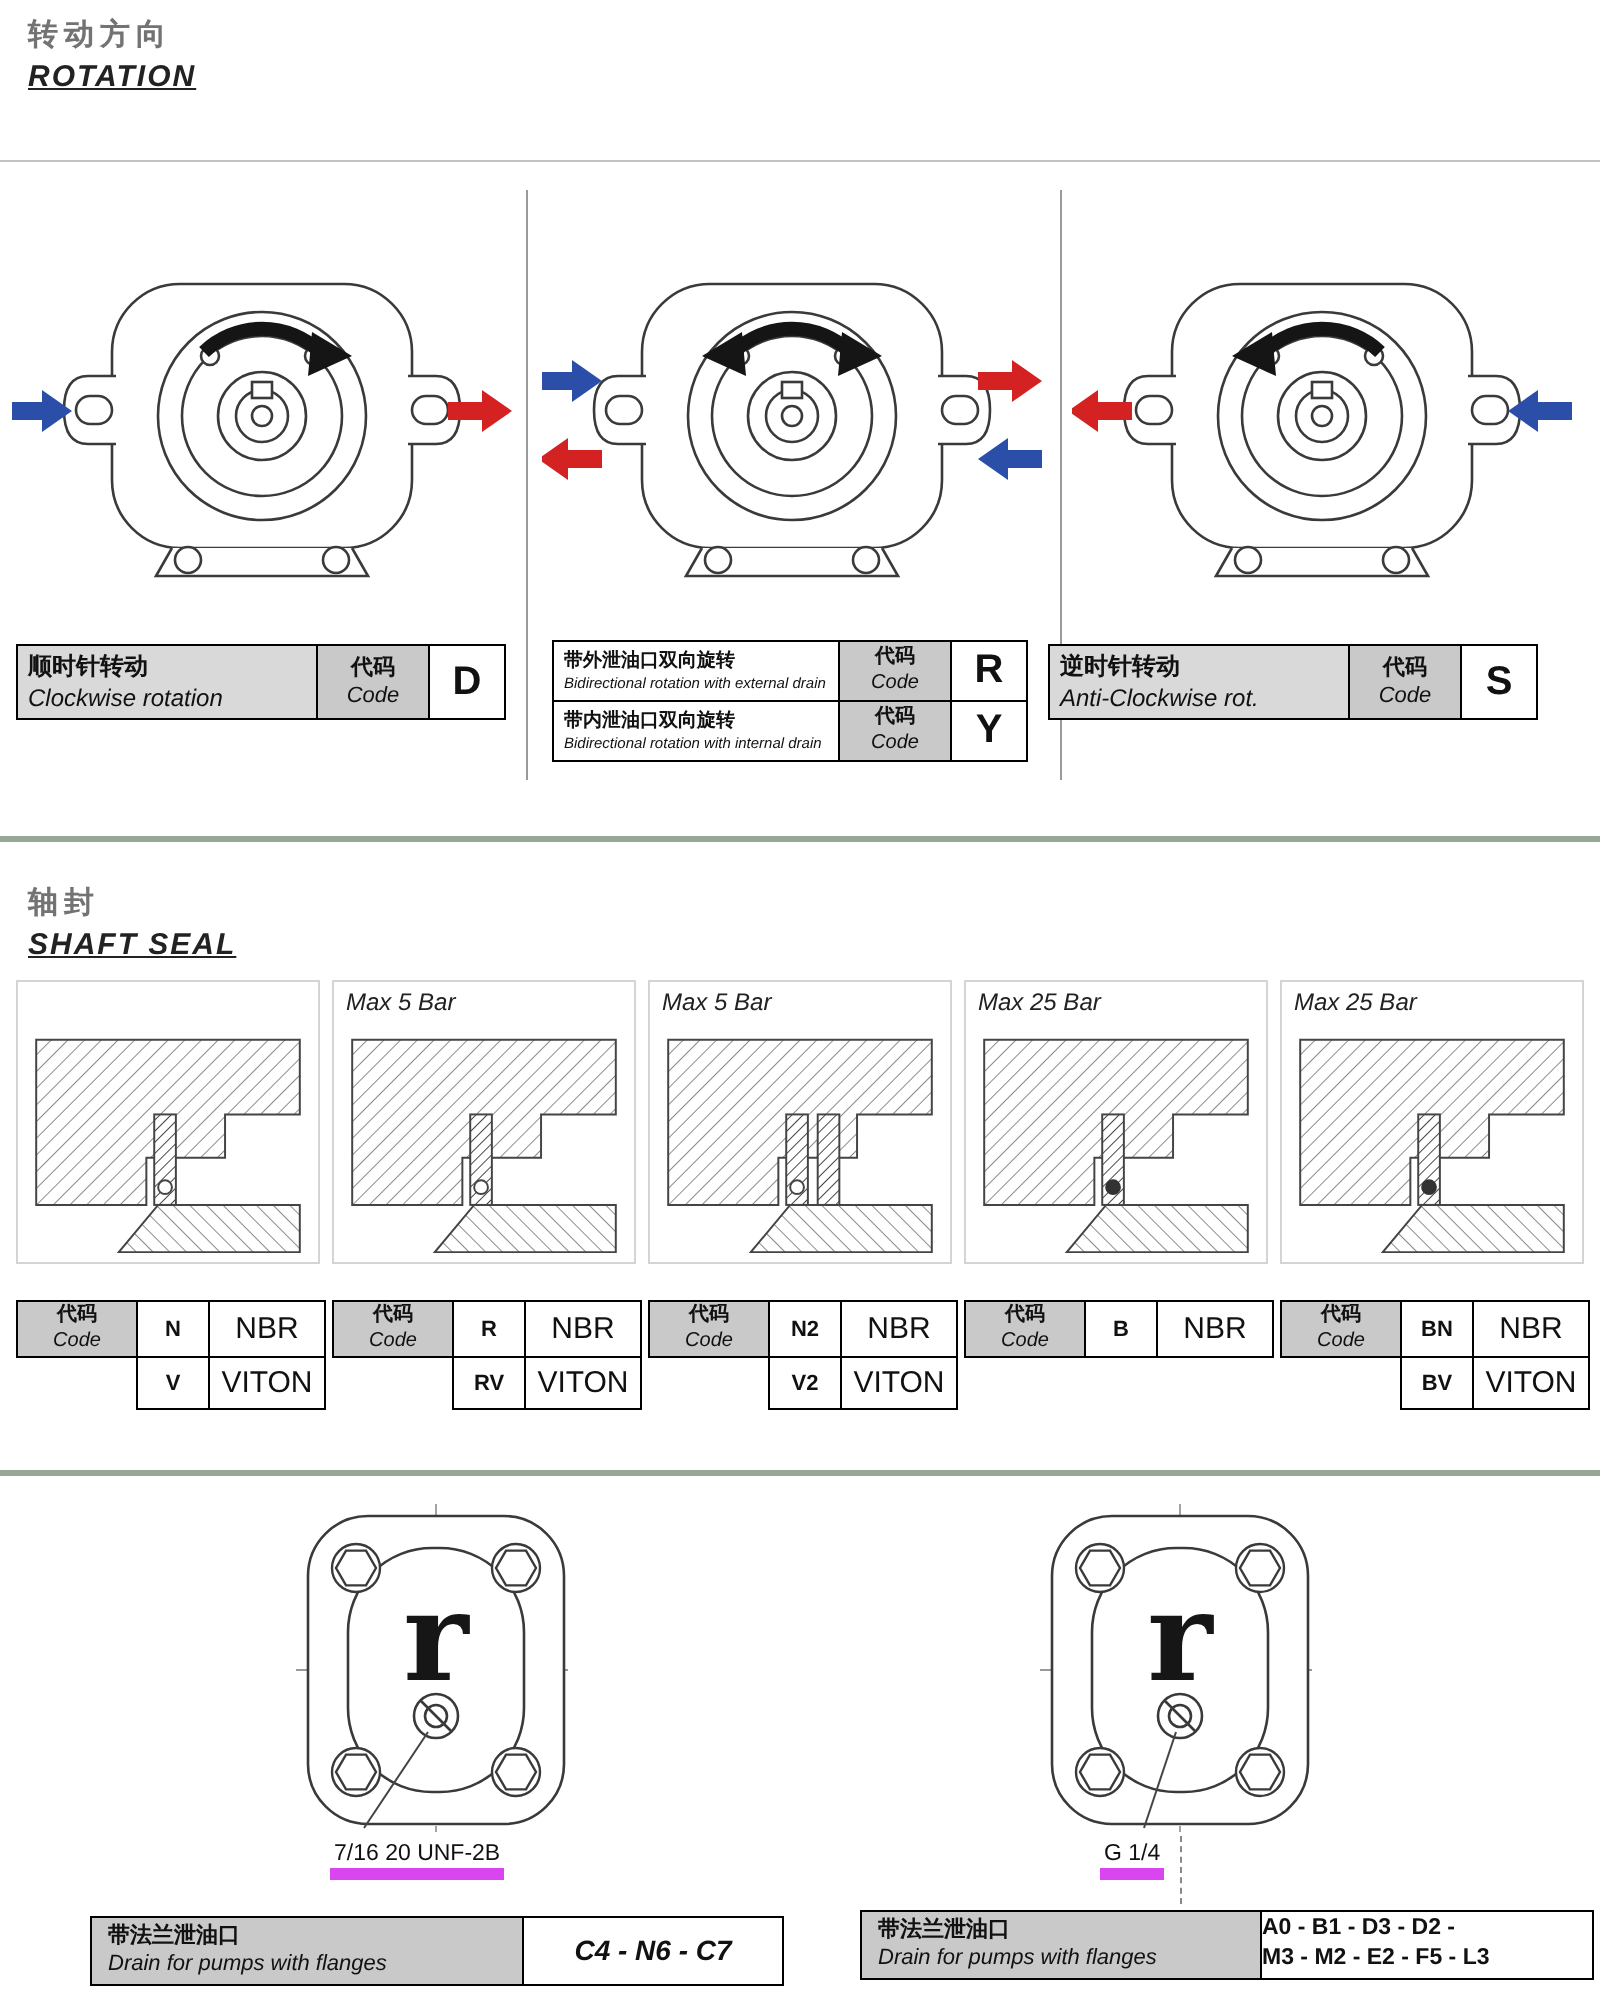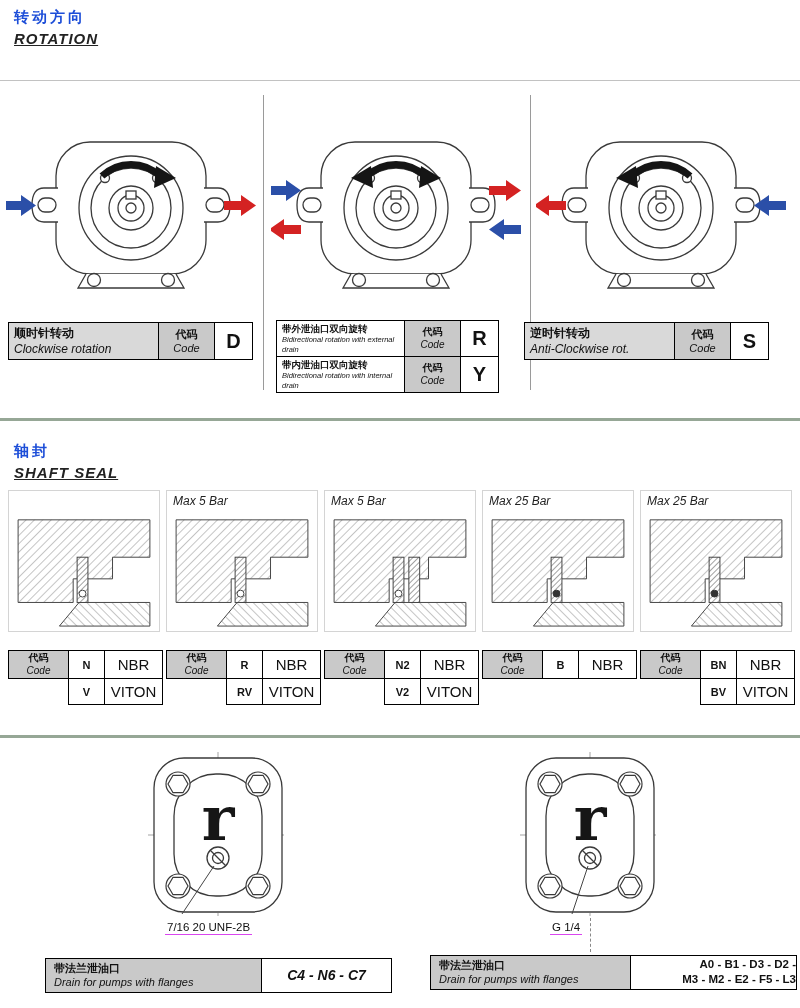--- a/index.html
+++ b/index.html
@@ -12,21 +12,21 @@
   .page { position:relative; width:800px; height:1008px; background:#fff; overflow:hidden; }
   .abs { position:absolute; }
 
   
   .rule { position:absolute; left:0; width:800px; }
   .rule.thin  { height:1px; background:#c2c2c2; }
   .rule.green { height:3px; background:var(--section-rule,#96a796); }
   .vdiv { position:absolute; width:1px; background:#9a9a9a; }
 
   
-  .sec-title .title-cn { font-size:15px; font-weight:bold; letter-spacing:3px; color:#1d4ed8; }
+  .sec-title .title-cn { font-size:15px; font-weight:bold; letter-spacing:3px; color:#737373; }
   .sec-title .title-en { font-size:15px; font-weight:bold; font-style:italic; text-decoration:underline; margin-top:3px; letter-spacing:1px; color:#222; }
 
   .cn { font-weight:bold; font-style:normal; }
   .en { font-style:italic; }
   .s8 { font-size:7.5px; line-height:1.25; }
   .s9 { font-size:9.5px; line-height:1.3; }
   .s10 { font-size:10px; line-height:1.25; }
   .s11 { font-size:11px; line-height:1.3; }
   .s12 { font-size:12px; line-height:1.35; }
 
@@ -57,29 +57,29 @@
   .pumpsvg { position:absolute; }
   .rotarc { stroke:#151515; stroke-width:7; fill:none; }
   .archead { fill:#151515; stroke:none; }
   .a-in  { fill:var(--inlet-arrow,#2b4fa8); }
   .a-out { fill:var(--outlet-arrow,#d42222); }
   .rearsvg { position:absolute; }
   .logo { font-family:"DejaVu Serif",serif; font-size:62px; font-weight:bold; fill:#161616; stroke:none; }
   .dash { stroke:#999; stroke-width:0.9; stroke-dasharray:10 4 3 4; }
   .leader { stroke:#444; stroke-width:1; }
 
-  .portlabel { position:absolute; font-size:11.5px; color:#111; border-bottom:1px solid #d946ef; padding:0 2px 1px 2px; background:#fff; }
+  .portlabel { position:absolute; font-size:11.5px; color:#111; border-bottom:6px solid #d946ef; padding:0 2px 1px 2px; background:#fff; }
   .dashext { position:absolute; width:1px; border-left:1px dashed #888; }
 
   
   .dt { position:absolute;padding-left:10px; }
   .dt td { border:1px solid #000; vertical-align:middle; background:#fff; }
   .dt td.dl { background:var(--table-header-bg,#c9c9c9); padding:2px 8px; }
   .dt td.dv { font-weight:bold; font-size:14px; text-align:center;font-style:italic; }
-  .dt td.dv2 { text-align:right; }
+  .dt td.dv2 { text-align:left; }
   .dt td.dv2 div { font-weight:bold; font-size:11.5px; line-height:1.35; }
 </style>
 </head>
 <body>
 
 <svg width="0" height="0" style="position:absolute" aria-hidden="true">
   <defs>
     <polygon id="arr" points="0,6 17,6 17,0 32,10.5 17,21 17,15 0,15"></polygon>
 
     <pattern id="hatch" width="6" height="6" patternUnits="userSpaceOnUse" patternTransform="rotate(45)">
@@ -189,21 +189,21 @@
         <div class="en s11">Code</div>
       </td>
       <td class="valcell">D</td>
     </tr>
   </tbody>
     </table>
 
   <table class="rt" style="left:276px;top:320px">
     <tbody>
         <tr>
-      <td class="lblw" style="width:128px">
+      <td class="lblw" style="width:143px">
         <div class="cn s9">带外泄油口双向旋转</div>
         <div class="en s8">Bidirectional rotation with external drain</div>
       </td>
       <td class="codecell" style="width:50px">
         <div class="cn s10">代码</div>
         <div class="en s10">Code</div>
       </td>
       <td class="valcell">R</td>
     </tr>
     <tr>

